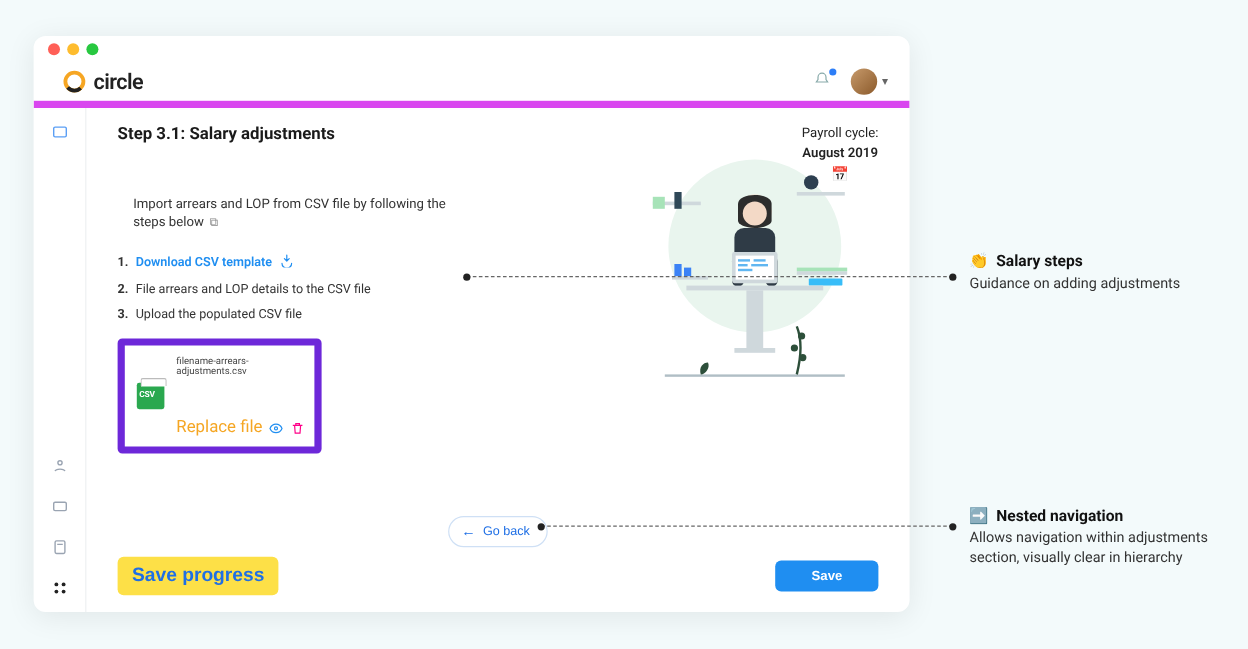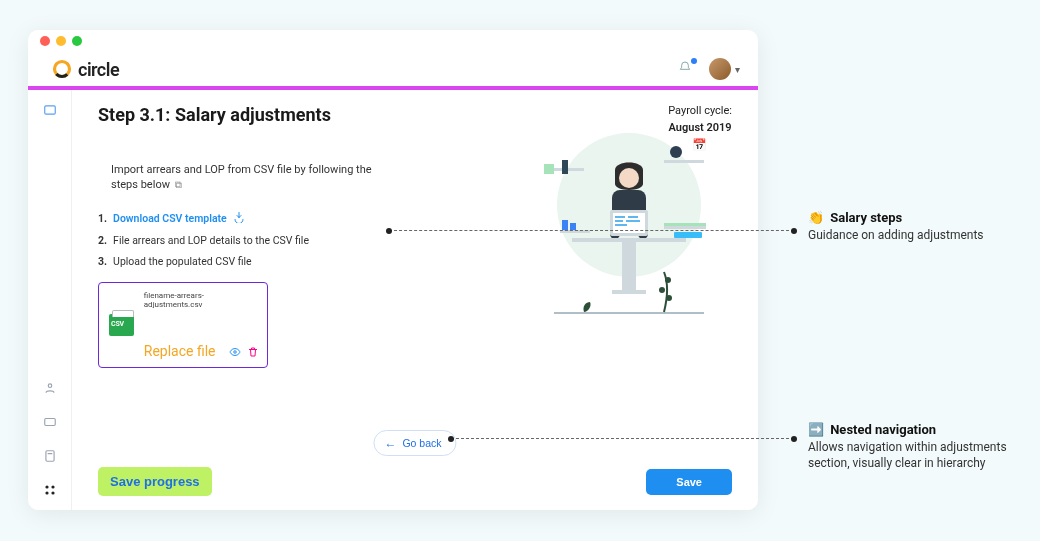--- a/index.html
+++ b/index.html
@@ -35,21 +35,21 @@
   .dot-red { background: #ff5f57; }
   .dot-yellow { background: #febc2e; }
   .dot-green { background: #28c840; }
 
   .topbar {
     height: 38px;
     display: flex;
     align-items: center;
     justify-content: space-between;
     padding: 0 18px 0 24px;
-    border-bottom: 4px solid #d946ef;
+    border-bottom: 6px solid #d946ef;
   }
   .brand { display: flex; align-items: center; gap: 6px; }
   .brand-text { font-size: 18px; font-weight: 600; color: #222; letter-spacing: -0.5px; }
   .topbar-right { display: flex; align-items: center; gap: 14px; }
   .bell-btn { position: relative; width: 18px; height: 18px; }
   .avatar-wrap { display: flex; align-items: center; gap: 4px; }
   .avatar { width: 22px; height: 22px; border-radius: 50%; background: linear-gradient(135deg,#c79a6b,#8b5a2b); }
   .chevron { font-size: 10px; color: #666; }
 
   .body-row { flex: 1; display: flex; min-height: 0; }
@@ -67,37 +67,37 @@
   .side-icon.muted { color: #9aa4b2; }
 
   .content {
     flex: 1;
     padding: 14px 26px 14px 26px;
     display: flex;
     flex-direction: column;
     position: relative;
   }
   .heading-row { display: flex; justify-content: space-between; align-items: flex-start; }
-  .step-title { font-size: 18px; font-weight: 700; color: #1a1a1a; }
+  .step-title { font-size: 14px; font-weight: 700; color: #1a1a1a; }
   .payroll-cycle { font-size: 11px; color: #222; display: flex; gap: 4px; align-items:center;flex-direction:column; }
   .payroll-cycle .cal { color: #1f6fe5; font-size: 12px; }
 
   .subtext { font-size: 11px; color: #333; margin-top: 10px; max-width: 280px; line-height: 1.4; margin-left: 13px; }
   .ext-icon { color: #888; font-size: 10px; margin-left: 2px; }
 
   .steps-list { margin-top: 18px; font-size: 10.5px; color: #333; }
   .steps-list li { list-style: none; margin-bottom: 8px; display:flex; gap:6px; align-items:center; }
   .step-num { font-weight: 700; }
   .link-blue { color: #1f8ef1; font-weight:600; }
   .dl-icon { color:#1f8ef1; font-size:11px; }
 
   .file-card {
     margin-top: 6px;
     width: 170px;
-    border: 1px solid #6d28d9;
+    border: 6px solid #6d28d9;
     border-radius: 4px;
     padding: 8px 10px;
     display: flex;
     gap: 10px;
     align-items:center;
     position:relative;
   }
   .file-thumb { width:26px; height:22px; background:#2aa84f; border-radius:2px; position:relative; }
   .file-thumb::before { content:"CSV"; position:absolute; top:6px; left:2px; font-size:7px; color:#fff; font-weight:700; letter-spacing:-0.2px; }
   .file-thumb::after { content:""; position:absolute; top:-4px; left:3px; width:20px; height:6px; background:#fff; border:1px solid #bbb; border-bottom:none; border-radius:2px 2px 0 0; }
@@ -134,23 +134,23 @@
   .goback-arrow { color:#1f6fe5; font-size:12px; }
 
   .footer-row {
     margin-top: auto;
     display: flex;
     justify-content: space-between;
     align-items: center;
     padding-top: 10px;
   }
   .save-progress {
-    background: #bef264;
+    background: #fde047;
     color: #1f6fe5;
-    font-size: 13px;
+    font-size: 16px;
     font-weight: 600;
     border-radius: 5px;
     padding: 7px 12px;
     border: none;
   }
   .save-btn {
     background: #1f8ef1;
     color: #fff;
     font-size: 11px;
     font-weight: 600;

